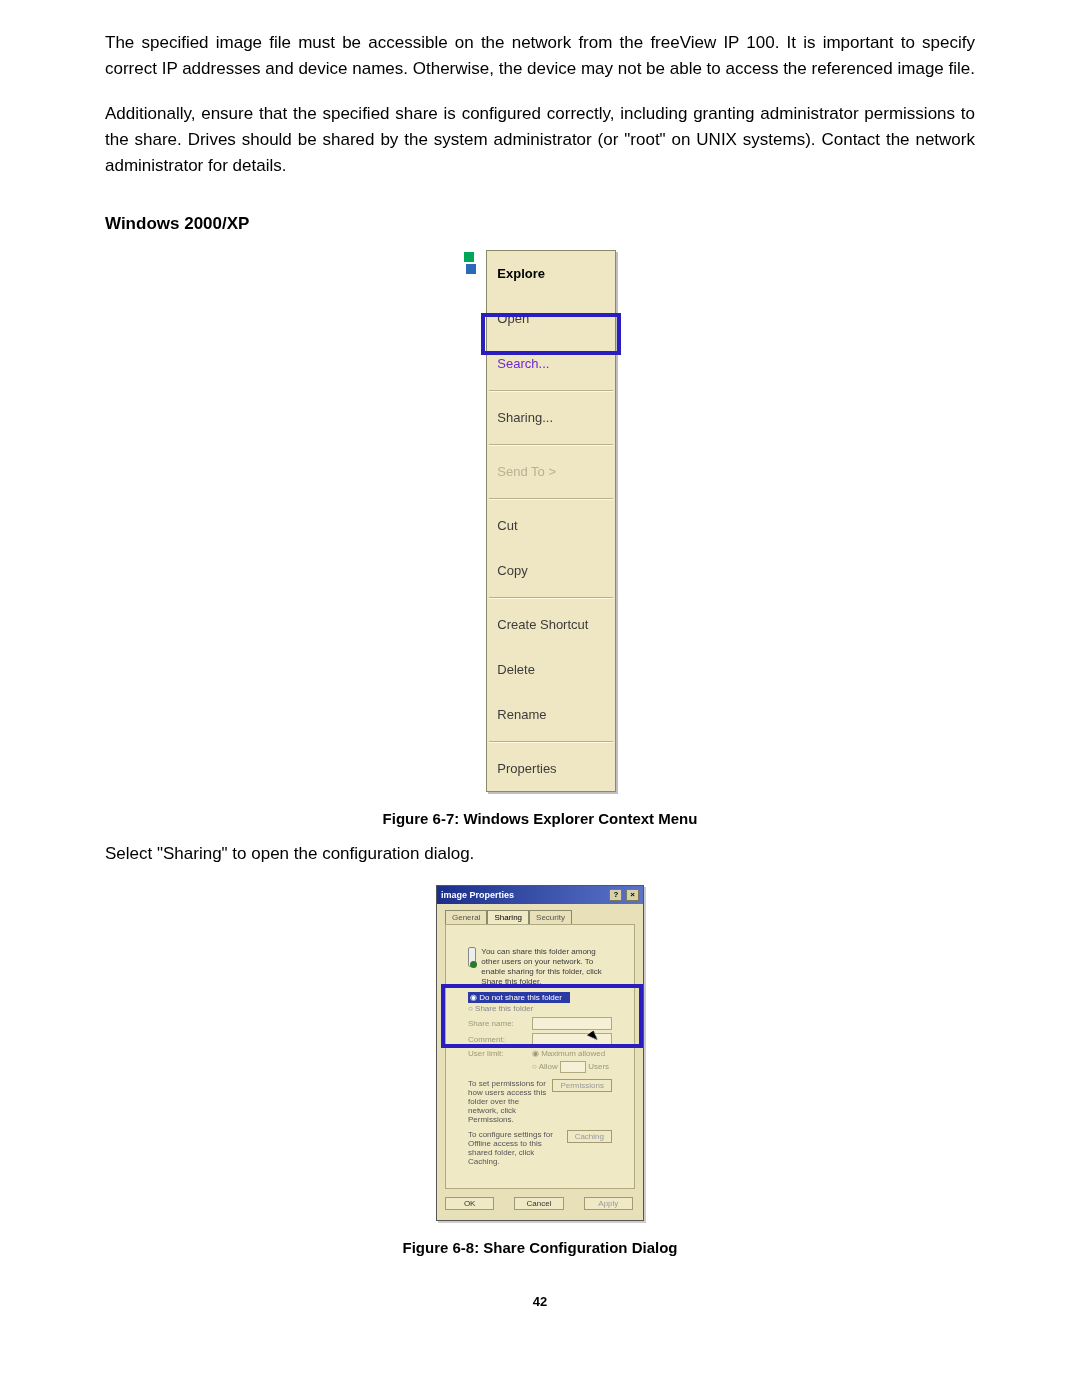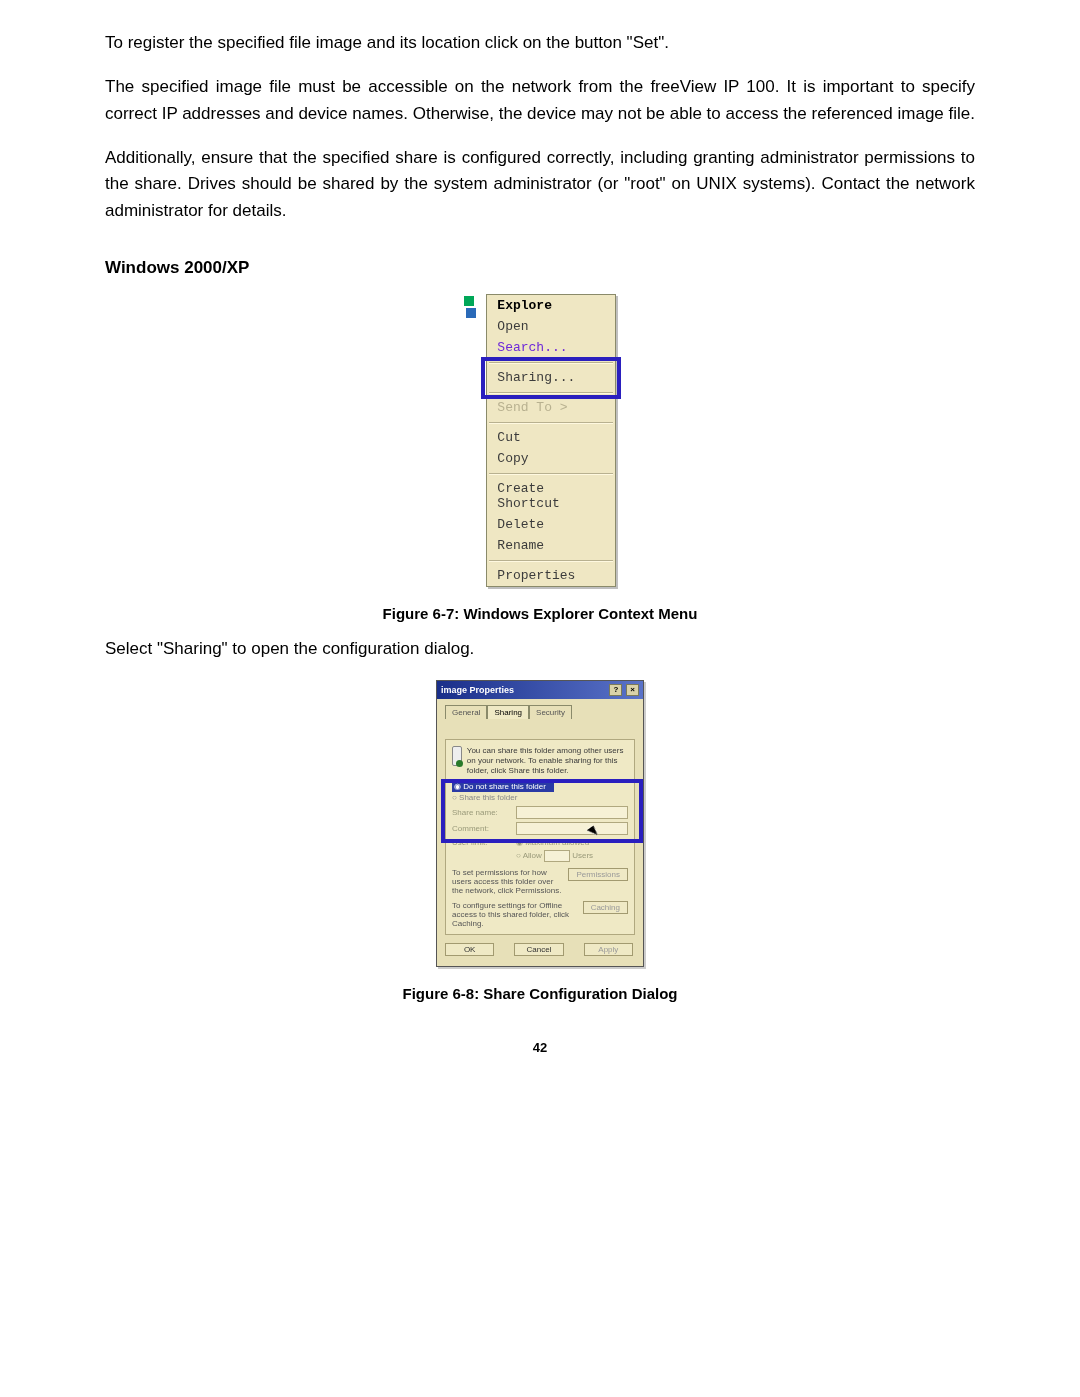--- a/index.html
+++ b/index.html
@@ -89,23 +89,22 @@
     vertical-align: top;
     width: 128px;
     background: #efe7c3;
     border: 1px solid #8a8a6a;
     box-shadow: 2px 2px 0 rgba(0,0,0,0.25);
     font-family: Tahoma, Arial, sans-serif;
     font-size: 13px;
     position: relative;
   }
   .ctx-item {
-    padding: 3px 10px;
+    padding: 15px 10px;
     color: #3b3b3b;
-    font-family: Liberation Mono, monospace;
   }
   .ctx-item.bold {
     font-weight: bold;
     color: #000;
   }
   .ctx-sep {
     height: 1px;
     background: #b8b190;
     margin: 4px 2px;
     box-shadow: 0 1px 0 #fff9e0;
@@ -154,37 +153,37 @@
     text-align: center;
     margin-left: 1px;
   }
   .dlg-body {
     padding: 6px 8px 10px 8px;
     position: relative;
   }
   .dlg-tabs {
     display: flex;
     gap: 0;
-    margin-bottom: 20px;
+    margin-bottom: 0;
   }
   .dlg-tab {
     border: 1px solid #8a8a6a;
     border-bottom: none;
     padding: 2px 6px;
     background: #e7e0b8;
     font-size: 8px;
     color: #555;
   }
   .dlg-tab.active {
     background: #efe9c5;
     color: #000;
   }
   .dlg-inner {
     border: 1px solid #b0a87f;
-    padding: 6px;
+    padding: 22px;
     background: #efe9c5;
   }
   .dlg-row {
     display: flex;
     align-items: flex-start;
     gap: 5px;
     margin-bottom: 5px;
   }
   .dlg-icon {
     width: 20px;
@@ -283,21 +282,20 @@
     right: 46px;
     filter: drop-shadow(0 0 1px #fff);
   }
 </style>
 </head>
 <body>
 
 <div class="page">
 
 
-  <p class="body">To register the specified file image and its location click on the button "Set".</p>
   <p class="body justify">The specified image file must be accessible on the network from the freeView IP 100. It is important to specify correct IP addresses and device names. Otherwise, the device may not be able to access the referenced image file.</p>
   <p class="body justify">Additionally, ensure that the specified share is configured correctly, including granting administrator permissions to the share. Drives should be shared by the system administrator (or "root" on UNIX systems). Contact the network administrator for details.</p>
 
   <div class="sect-title">Windows 2000/XP</div>
 
 
   <div class="fig-wrap">
     <div class="ctx-outer">
       <div class="ctx-icons">
         <div class="sq" style="background:#00a758"></div>

